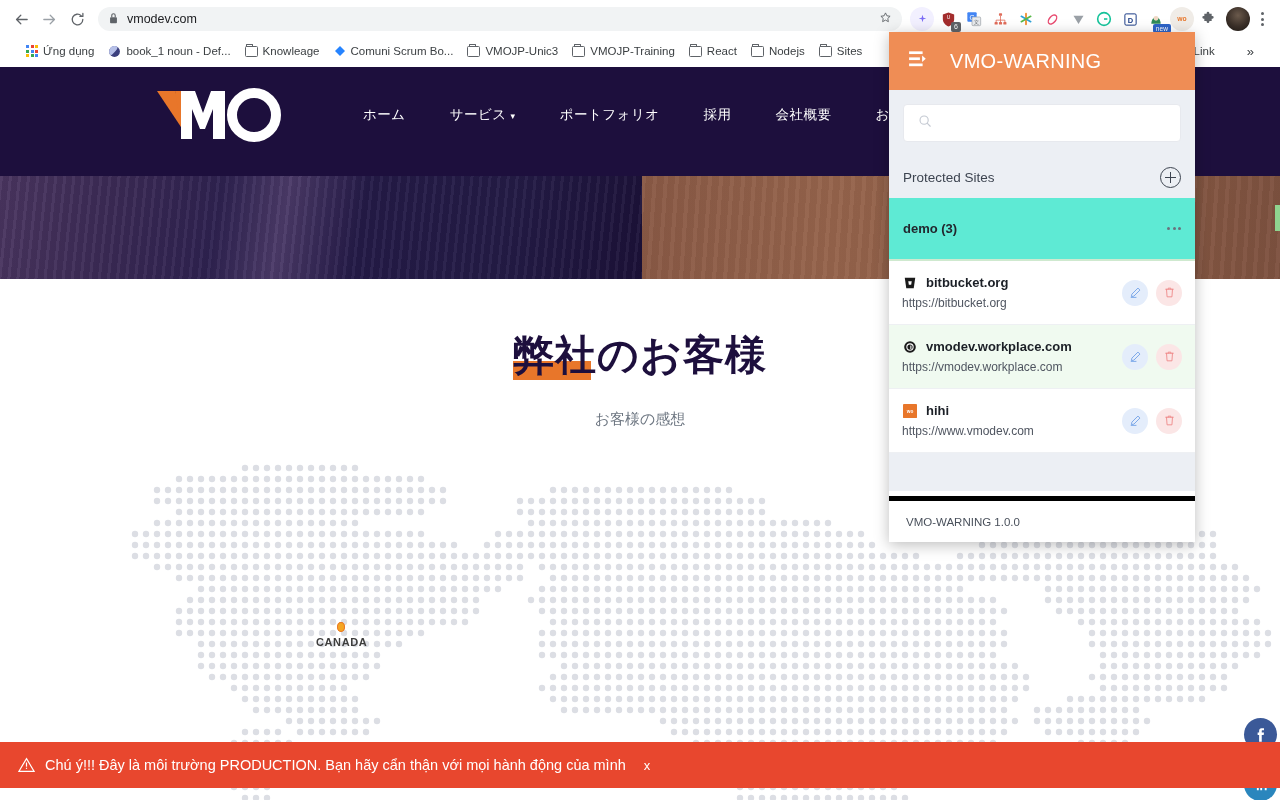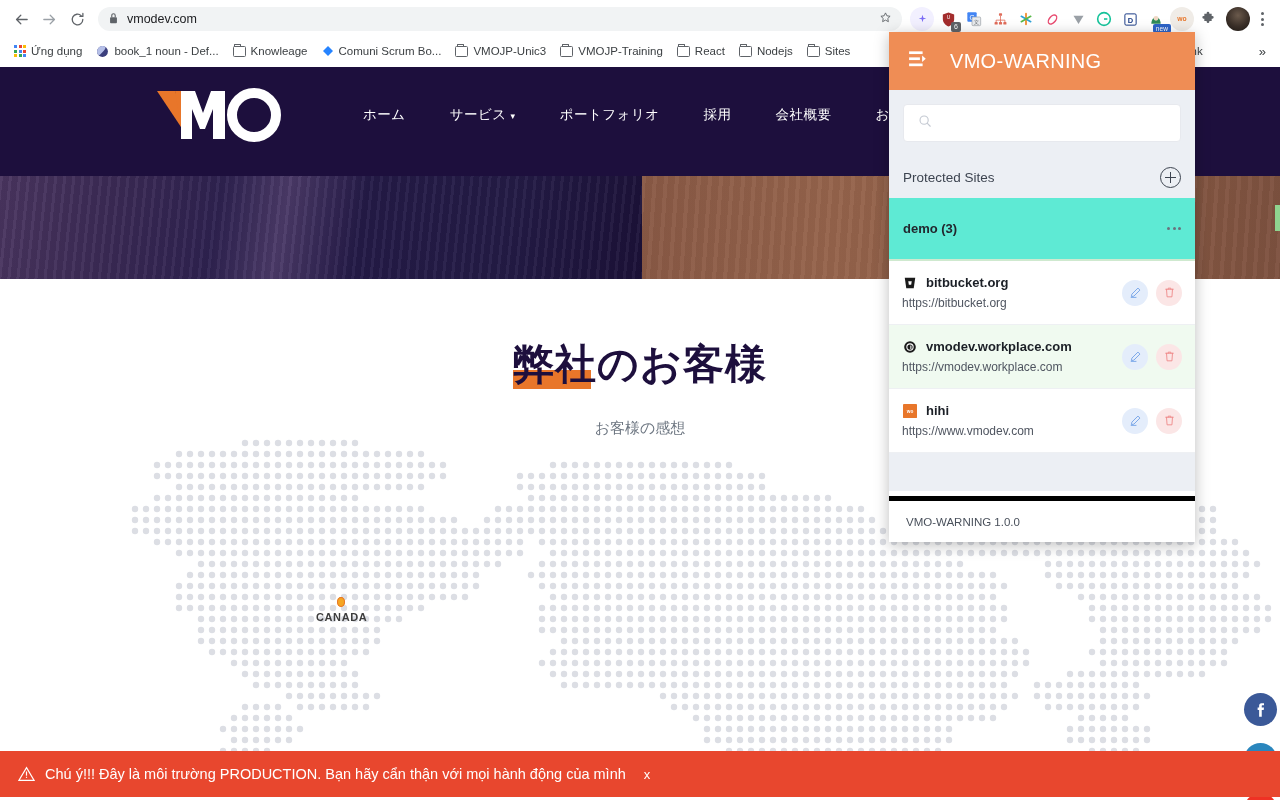--- a/index.html
+++ b/index.html
@@ -46,21 +46,21 @@
   .avatar-btn {
     width:24px; height:24px; border-radius:50%; overflow:hidden; flex:0 0 auto;
     background:radial-gradient(circle at 50% 35%, #6b5a4c 0%, #3a2f28 55%, #1c1713 100%);
     cursor:pointer; margin-left:4px;
   }
   .kebab { width:20px; height:24px; display:flex; flex-direction:column;
     align-items:center; justify-content:center; gap:2.5px; cursor:pointer; flex:0 0 auto;}
   .kebab i { width:3px; height:3px; border-radius:50%; background:#5f6368; display:block;}
 
   
-  .bookmarks { display:flex; align-items:center; height:32px; padding:0 8px; gap:2px;
+  .bookmarks { display:flex; align-items:center; height:32px; padding:0 20px; gap:2px;
      font-size:11.5px; color:#3c4043; white-space:nowrap; overflow:hidden; }
   .bm { display:flex; align-items:center; gap:5px; padding:3px 6px; border-radius:4px;
     cursor:pointer; flex:0 0 auto; }
   .bm-label { font-size:11.5px; color:#3c4043; }
   .apps-grid { display:grid; grid-template-columns:repeat(3,3px); grid-template-rows:repeat(3,3px);
     gap:1.5px; }
   .apps-grid i { width:3px; height:3px; display:block; }
   .folder-ic { width:13px; height:11px; position:relative; flex:0 0 auto; }
   .folder-ic::before { content:""; position:absolute; inset:0; border:1.3px solid #5f6368;
     border-radius:1.5px; }
@@ -89,21 +89,21 @@
       linear-gradient(100deg,#4a3560 0%,#3b2a55 18%, #2e2250 34%, #4b3a68 44%, #241a47 56%, #241b46 78%, #1b1138 100%);
   }
   .hero-img2 { position:absolute; left:642px; top:11px; width:638px; height:103px;
     background:
       repeating-linear-gradient(94deg, rgba(255,255,255,0.03) 0 4px, rgba(0,0,0,0.04) 4px 11px),
       linear-gradient(92deg,#8a5a46 0%, #96644c 30%, #8d5c45 65%, #7e5240 100%);
   }
   .hero-green { position:absolute; right:0; top:40px; width:5px; height:26px; background:#8fd48f; }
 
   .content { background:#fff; position:relative; height:521px; }
-  .head-wrap { text-align:center; padding-top:58px; }
+  .head-wrap { text-align:center; padding-top:24px;margin-top:25px; }
   h1.title { font-size:41px; color:#1d0f3d; font-weight:bold; display:inline-block;
     position:relative; letter-spacing:1px; }
   h1.title .uline { position:absolute; left:0; width:78px; bottom:3px; height:19px;
     background:#e8762a; z-index:0; }
   h1.title .t { position:relative; z-index:2; }
   .subtitle { margin-top:27px; font-size:15px; color:#6c7580; }
 
   
   .map { position:absolute; left:0; top:146px; width:1280px; height:375px; overflow:hidden; }
   .map svg { display:block; }
@@ -115,21 +115,21 @@
   
   .social { position:absolute; right:3px; top:414px; display:flex; flex-direction:column;
      gap:17px; }
   .soc { width:33px; height:33px; border-radius:50%; display:flex; align-items:center;
     justify-content:center; cursor:pointer; color:#fff; }
   .soc.fb { background:#3b5998; }
   .soc.li { background:#2a86bd; }
   .soc.yt { background:#ef3124; }
 
   
-  .warning { position:absolute; left:0; bottom:3px; width:1280px; height:46px;
+  .warning { position:absolute; left:0; bottom:12px; width:1280px; height:46px;
     background:#e8472e; display:flex; align-items:center; padding-left:18px; gap:10px;
     z-index:30; }
   .warn-text { color:#fff; font-size:14.5px; }
   .warn-x { color:#fff; font-size:13px; margin-left:8px; cursor:pointer; }
 
   
   .popup { position:absolute; left:889px; top:32px; width:306px; height:510px;
     background:#fff; box-shadow:0 3px 14px rgba(0,0,0,0.26); z-index:60;
     display:flex; flex-direction:column; }
   .pop-head { height:58px; background:#ef8d55; display:flex; align-items:center;

